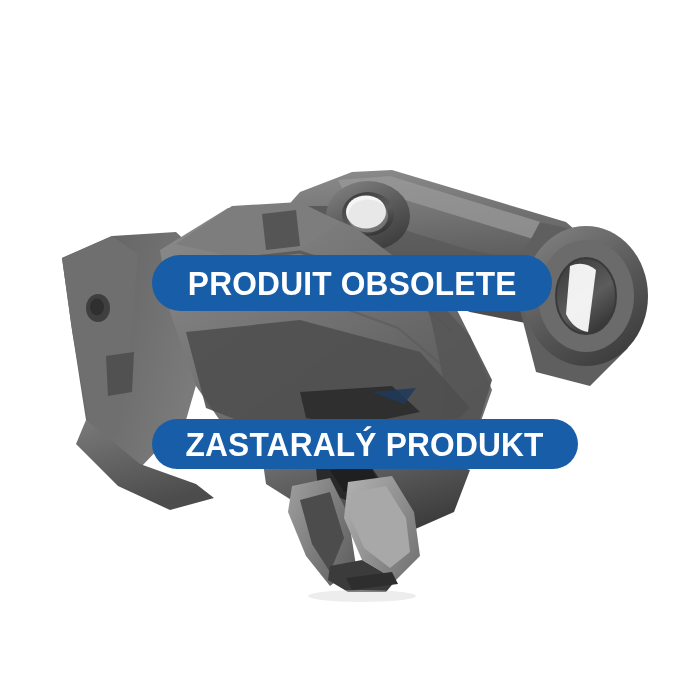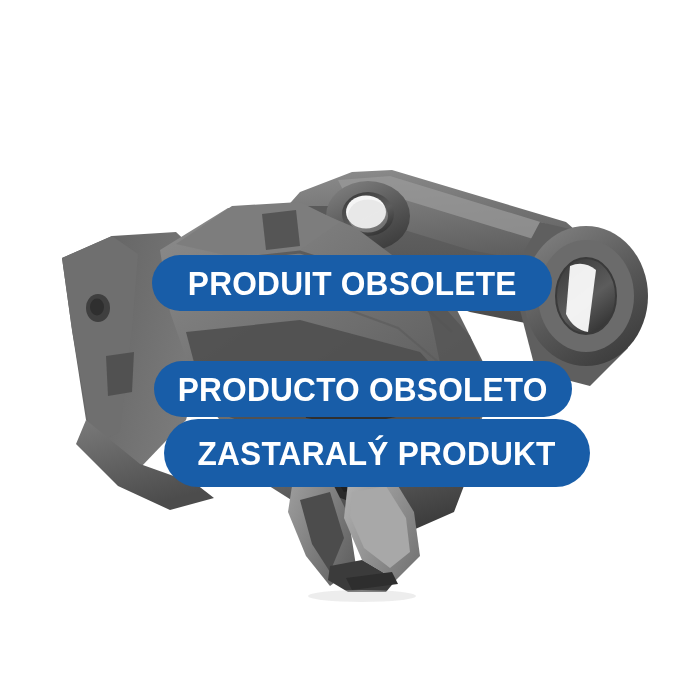--- a/index.html
+++ b/index.html
@@ -51,21 +51,21 @@
     letter-spacing: 0.2px;
     line-height: 1;
     white-space: nowrap;
     text-align: center;
     transform: scaleX(0.96);
   }
 
   .banner-1 { left: 152px; top: 0px;   width: 400px; height: 56px; margin-top: 12px; }
   .banner-2 { left: 158px; top: 60px;  width: 412px; height: 56px; }
   .banner-3 { left: 154px; top: 118px; width: 418px; height: 56px; }
-  .banner-4 { left: 164px; top: 176px; width: 426px; height: 68px; }
+  .banner-4 { left: 152px; top: 176px; width: 426px; height: 50px; }
 </style>
 </head>
 <body>
 
 <div id="stage">
 
   <div id="product-render">
     <svg width="700" height="700" viewBox="0 0 700 700" xmlns="http://www.w3.org/2000/svg">
       <defs>
         <linearGradient id="gArmTop" x1="0" y1="0" x2="0.25" y2="1">
@@ -203,23 +203,20 @@
     </svg>
   </div>
 
   <div id="banner-stack">
 
     <div class="banner banner-1">
       <span class="banner-label">PRODUIT OBSOLETE</span>
     </div>
 
 
-    <div class="banner banner-3">
-      <span class="banner-label">PRODUCTO OBSOLETO</span>
-    </div>
 
     <div class="banner banner-4">
       <span class="banner-label">ZASTARALÝ PRODUKT</span>
     </div>
 
   </div>
 
 </div>
 
 </body></html>

